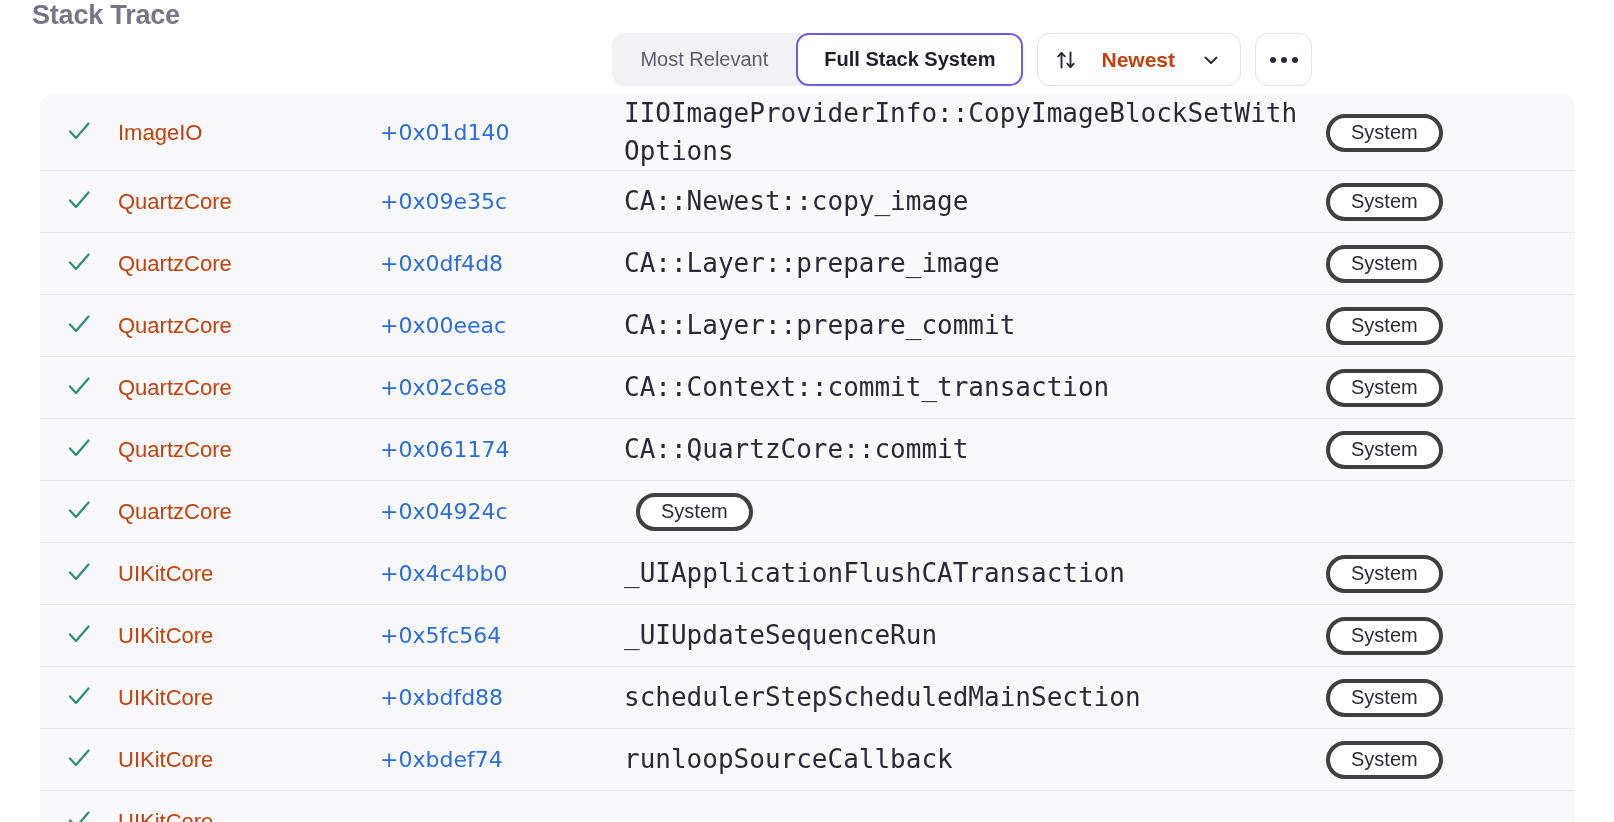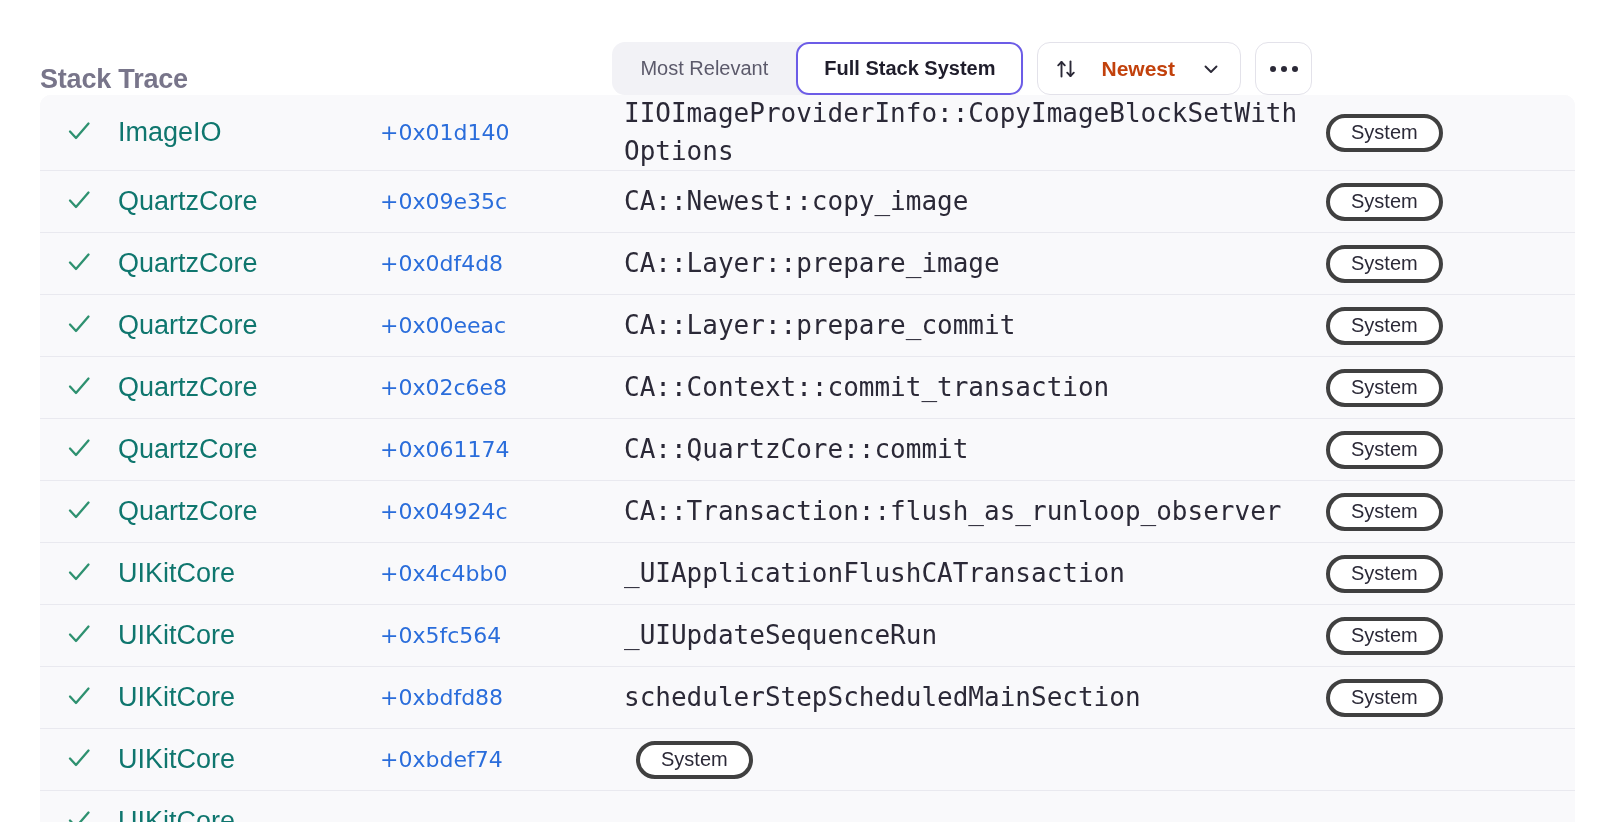--- a/index.html
+++ b/index.html
@@ -17,35 +17,36 @@
     background: #ffffff;
   }
 
   
   .header {
     position: absolute;
     top: 0; left: 0;
     width: 1354px;
     height: 95px;
     display: flex;
-    align-items: flex-end;
+    align-items: flex-start;
     justify-content: space-between;
-    padding: 0 42px 0 40px;
+    padding: 0 42px 0 32px;
   }
   .page-title {
     font-size: 27px;
     font-weight: bold;
     color: #78758a;
     letter-spacing: -0.2px;
     white-space: nowrap;
   }
   .header-controls {
     display: flex;
     align-items: center;
     gap: 14px;
+    margin-top: 33px;
   }
 
   
   .segmented {
     display: flex;
     align-items: center;
     background: #f2f2f6;
     border-radius: 13px;
     height: 53px;
     padding: 0;
@@ -131,22 +132,22 @@
   .trace-row.tall { min-height: 76px; }
   .cell-check {
     width: 78px;
     display: flex;
     align-items: center;
     justify-content: center;
     flex: 0 0 78px;
   }
   .cell-binary {
     flex: 0 0 262px;
-    font-size: 27px;
-    color: #0f766e;
+    font-size: 22px;
+    color: #c2410c;
     white-space: nowrap;
     overflow: hidden;
   }
   .cell-offset {
     flex: 0 0 244px;
     font-size: 22px;
     color: #2a6ddb;
     font-family: "DejaVu Sans", sans-serif;
     white-space: nowrap;
   }
@@ -306,21 +307,20 @@
         </div>
       </div>
       <div class="trace-row">
         <div class="cell-check">
           <span><svg width="28" height="28" viewBox="0 0 28 28">
               <path d="M5 14.5 L11 21 L23.5 6.5" stroke="#2e9170" stroke-width="2.3" fill="none" stroke-linecap="round" stroke-linejoin="round"></path>
             </svg></span>
         </div>
         <div class="cell-binary">QuartzCore</div>
         <div class="cell-offset">+0x04924c</div>
-        <div class="cell-symbol">CA::Transaction::flush_as_runloop_observer</div>
         <div class="cell-tag">
           <span class="tag-pill">System</span>
         </div>
       </div>
       <div class="trace-row">
         <div class="cell-check">
           <span><svg width="28" height="28" viewBox="0 0 28 28">
               <path d="M5 14.5 L11 21 L23.5 6.5" stroke="#2e9170" stroke-width="2.3" fill="none" stroke-linecap="round" stroke-linejoin="round"></path>
             </svg></span>
         </div>
@@ -358,20 +358,21 @@
         </div>
       </div>
       <div class="trace-row">
         <div class="cell-check">
           <span><svg width="28" height="28" viewBox="0 0 28 28">
               <path d="M5 14.5 L11 21 L23.5 6.5" stroke="#2e9170" stroke-width="2.3" fill="none" stroke-linecap="round" stroke-linejoin="round"></path>
             </svg></span>
         </div>
         <div class="cell-binary">UIKitCore</div>
         <div class="cell-offset">+0xbdef74</div>
+        <div class="cell-symbol">runloopSourceCallback</div>
         <div class="cell-tag">
           <span class="tag-pill">System</span>
         </div>
       </div>
       <div class="trace-row">
         <div class="cell-check">
           <span><svg width="28" height="28" viewBox="0 0 28 28">
               <path d="M5 14.5 L11 21 L23.5 6.5" stroke="#2e9170" stroke-width="2.3" fill="none" stroke-linecap="round" stroke-linejoin="round"></path>
             </svg></span>
         </div>

